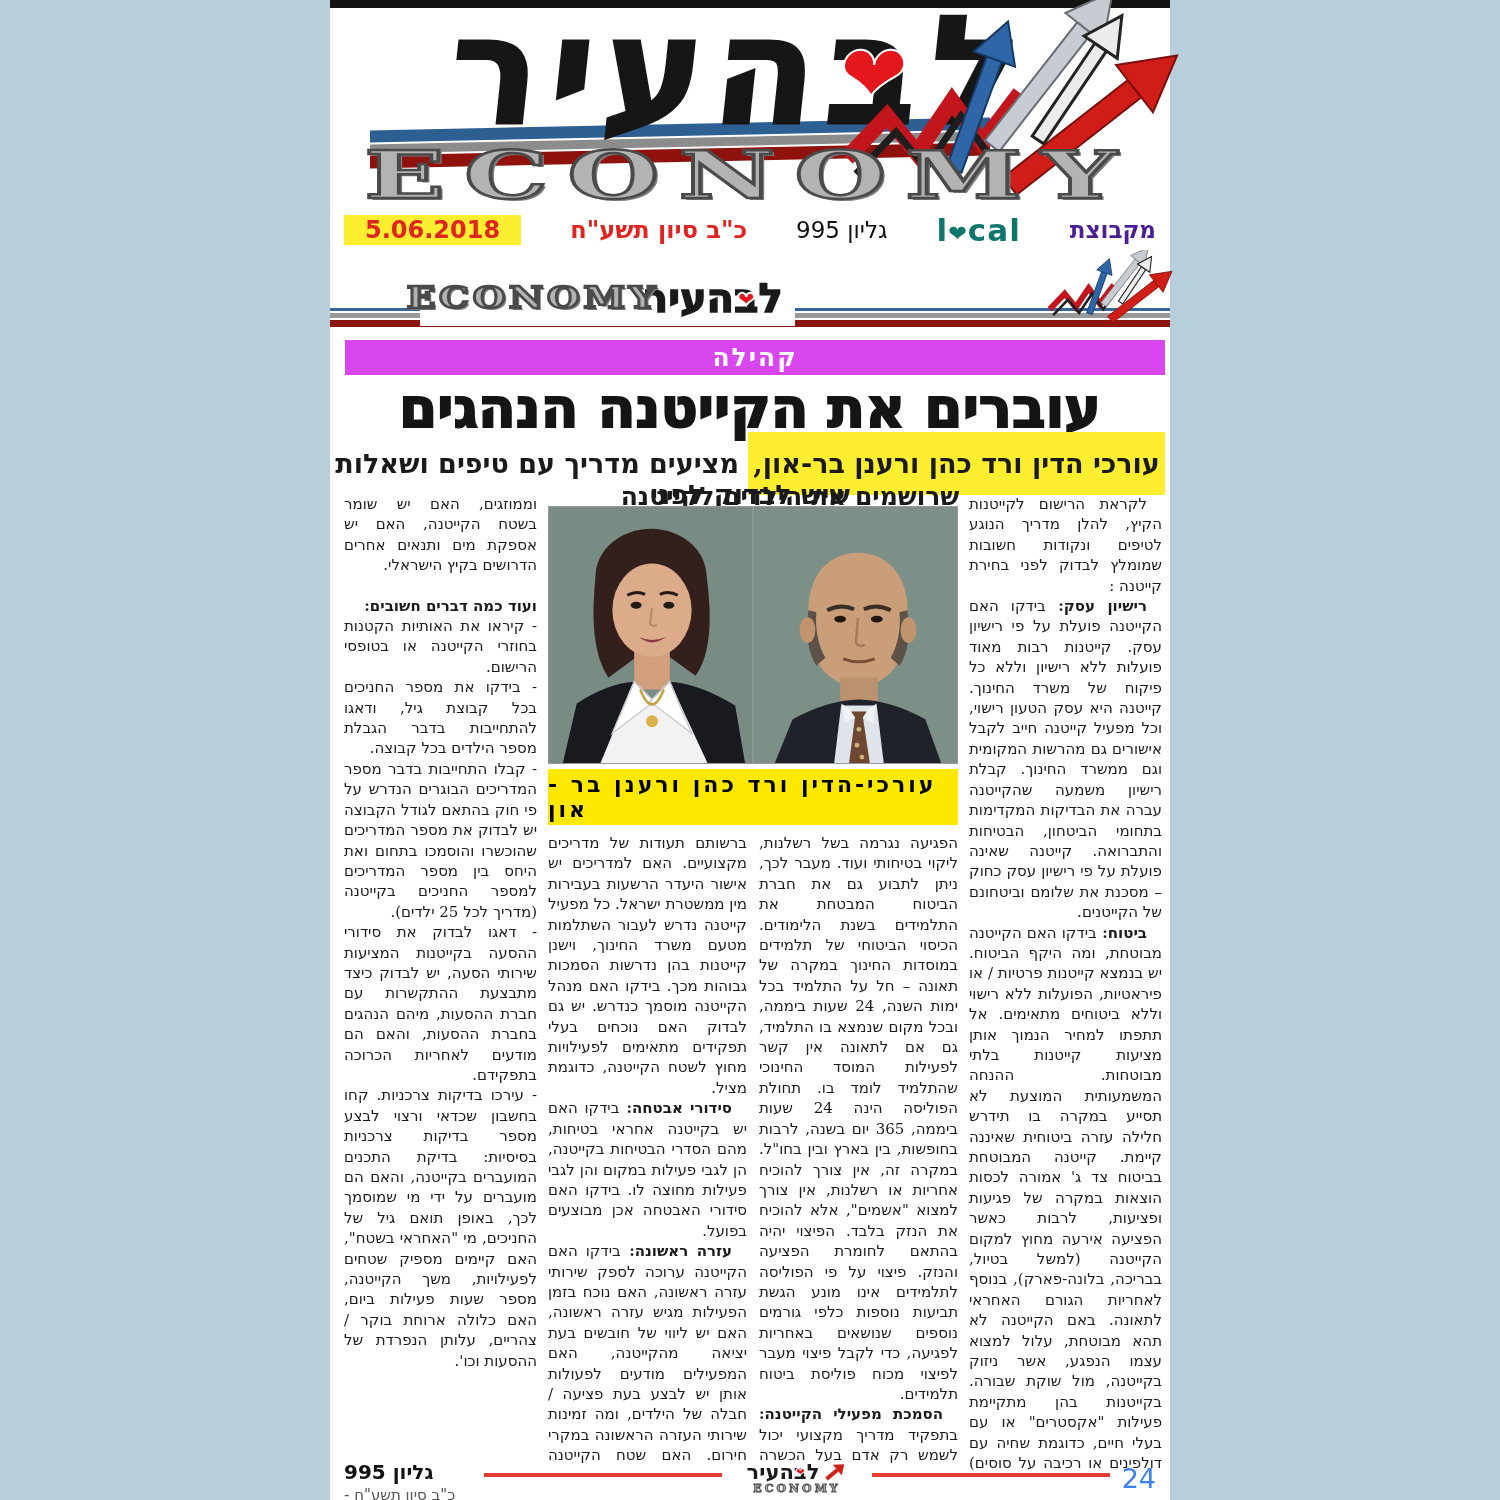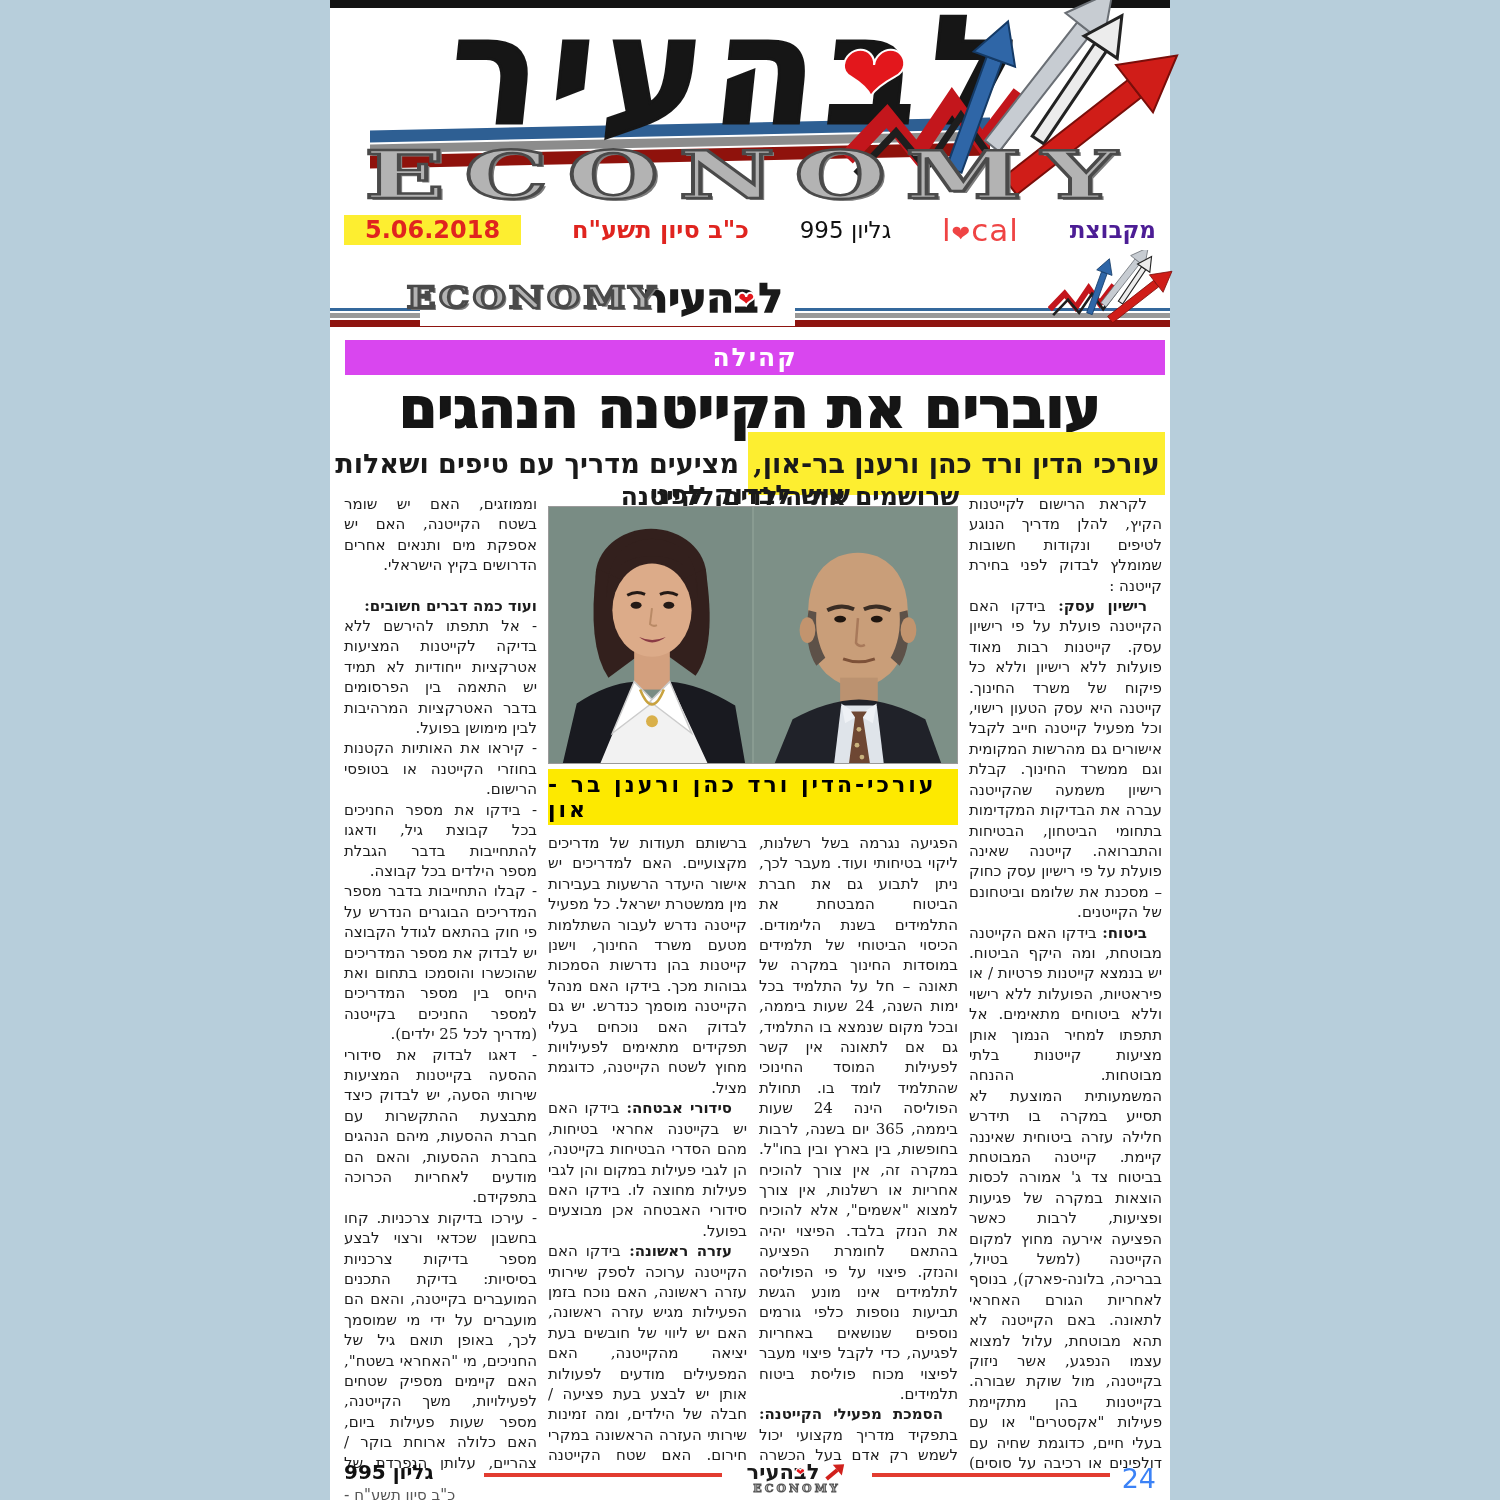--- a/index.html
+++ b/index.html
@@ -36,21 +36,21 @@
     color:#b3b3b3;-webkit-text-stroke:2.5px #4a4a4a;
     text-shadow:2px 2px 0 #7d7d7d;
   }
   .economy-main{position:absolute;top:142px;left:0;width:100%;text-align:center;font-size:66px;line-height:1;z-index:5;}
   .economy-main span{display:inline-block;transform:scaleX(1.6);letter-spacing:12px;}
   .info-line{
     position:absolute;top:212px;left:14px;right:14px;direction:rtl;
     display:flex;align-items:center;justify-content:space-between;z-index:5;
   }
   .grp{font-size:23px;font-weight:bold;color:#4c1d95;}
-  .local{direction:ltr;font-size:31px;font-weight:normal;color:#ef4444;letter-spacing:1px;}
+  .local{direction:ltr;font-size:31px;font-weight:bold;color:#0f766e;letter-spacing:1px;}
   .local .lheart{font-size:0.72em;}
   .issue-main{font-size:23px;color:#101010;}
   .hebdate-main{font-size:24px;font-weight:bold;color:#e0241f;}
   .date-main{font-size:24px;font-weight:bold;color:#e0241f;background:#fdee30;padding:1px 21px;}
 
   
   .sec-head{position:absolute;top:266px;left:0;right:0;height:76px;}
   .sec-lines div{position:absolute;left:0;right:0;}
   .l-blue{top:42px;height:3px;background:#34689c;}
   .l-gray{top:47px;height:5px;background:#999999;}
@@ -246,21 +246,20 @@
             <p class="para cont">ברשותם תעודות של מדריכים מקצועיים. האם למדריכים יש אישור היעדר הרשעות בעבירות מין ממשטרת ישראל. כל מפעיל קייטנה נדרש לעבור השתלמות מטעם משרד החינוך, וישנן קייטנות בהן נדרשות הסמכות גבוהות מכך. בידקו האם מנהל הקייטנה מוסמך כנדרש. יש גם לבדוק האם נוכחים בעלי תפקידים מתאימים לפעילויות מחוץ לשטח הקייטנה, כדוגמת מציל.</p>
             <p class="para"><b>סידורי אבטחה: </b>בידקו האם יש בקייטנה אחראי בטיחות, מהם הסדרי הבטיחות בקייטנה, הן לגבי פעילות במקום והן לגבי פעילות מחוצה לו. בידקו האם סידורי האבטחה אכן מבוצעים בפועל.</p>
             <p class="para"><b>עזרה ראשונה: </b>בידקו האם הקייטנה ערוכה לספק שירותי עזרה ראשונה, האם נוכח בזמן הפעילות מגיש עזרה ראשונה, האם יש ליווי של חובשים בעת יציאה מהקייטנה, האם המפעילים מודעים לפעולות אותן יש לבצע בעת פציעה / חבלה של הילדים, ומה זמינות שירותי העזרה הראשונה במקרי חירום. האם שטח הקייטנה כולל שטחים מוצלים</p>
           </div>
       </div>
     </div>
 
     <div class="col col-l">
         <p class="para cont">וממוזגים, האם יש שומר בשטח הקייטנה, האם יש אספקת מים ותנאים אחרים הדרושים בקיץ הישראלי.</p>
         <p class="para boldp">ועוד כמה דברים חשובים:</p>
-        <p class="para cont">- אל תתפתו להירשם ללא בדיקה לקייטנות המציעות אטרקציות ייחודיות לא תמיד יש התאמה בין הפרסומים בדבר האטרקציות המרהיבות לבין מימושן בפועל.</p>
         <p class="para cont">- קיראו את האותיות הקטנות בחוזרי הקייטנה או בטופסי הרישום.</p>
         <p class="para cont">- בידקו את מספר החניכים בכל קבוצת גיל, ודאגו להתחייבות בדבר הגבלת מספר הילדים בכל קבוצה.</p>
         <p class="para cont">- קבלו התחייבות בדבר מספר המדריכים הבוגרים הנדרש על פי חוק בהתאם לגודל הקבוצה יש לבדוק את מספר המדריכים שהוכשרו והוסמכו בתחום ואת היחס בין מספר המדריכים למספר החניכים בקייטנה (מדריך לכל 25 ילדים).</p>
         <p class="para cont">- דאגו לבדוק את סידורי ההסעה בקייטנות המציעות שירותי הסעה, יש לבדוק כיצד מתבצעת ההתקשרות עם חברת ההסעות, מיהם הנהגים בחברת ההסעות, והאם הם מודעים לאחריות הכרוכה בתפקידם.</p>
         <p class="para cont">- עירכו בדיקות צרכניות. קחו בחשבון שכדאי ורצוי לבצע מספר בדיקות צרכניות בסיסיות: בדיקת התכנים המועברים בקייטנה, והאם הם מועברים על ידי מי שמוסמך לכך, באופן תואם גיל של החניכים, מי "האחראי בשטח", האם קיימים מספיק שטחים לפעילויות, משך הקייטנה, מספר שעות פעילות ביום, האם כלולה ארוחת בוקר / צהריים, עלותן הנפרדת של ההסעות וכו'.</p>
       </div>
   </div>
 
   <div class="footer">
     <div class="f-left">

